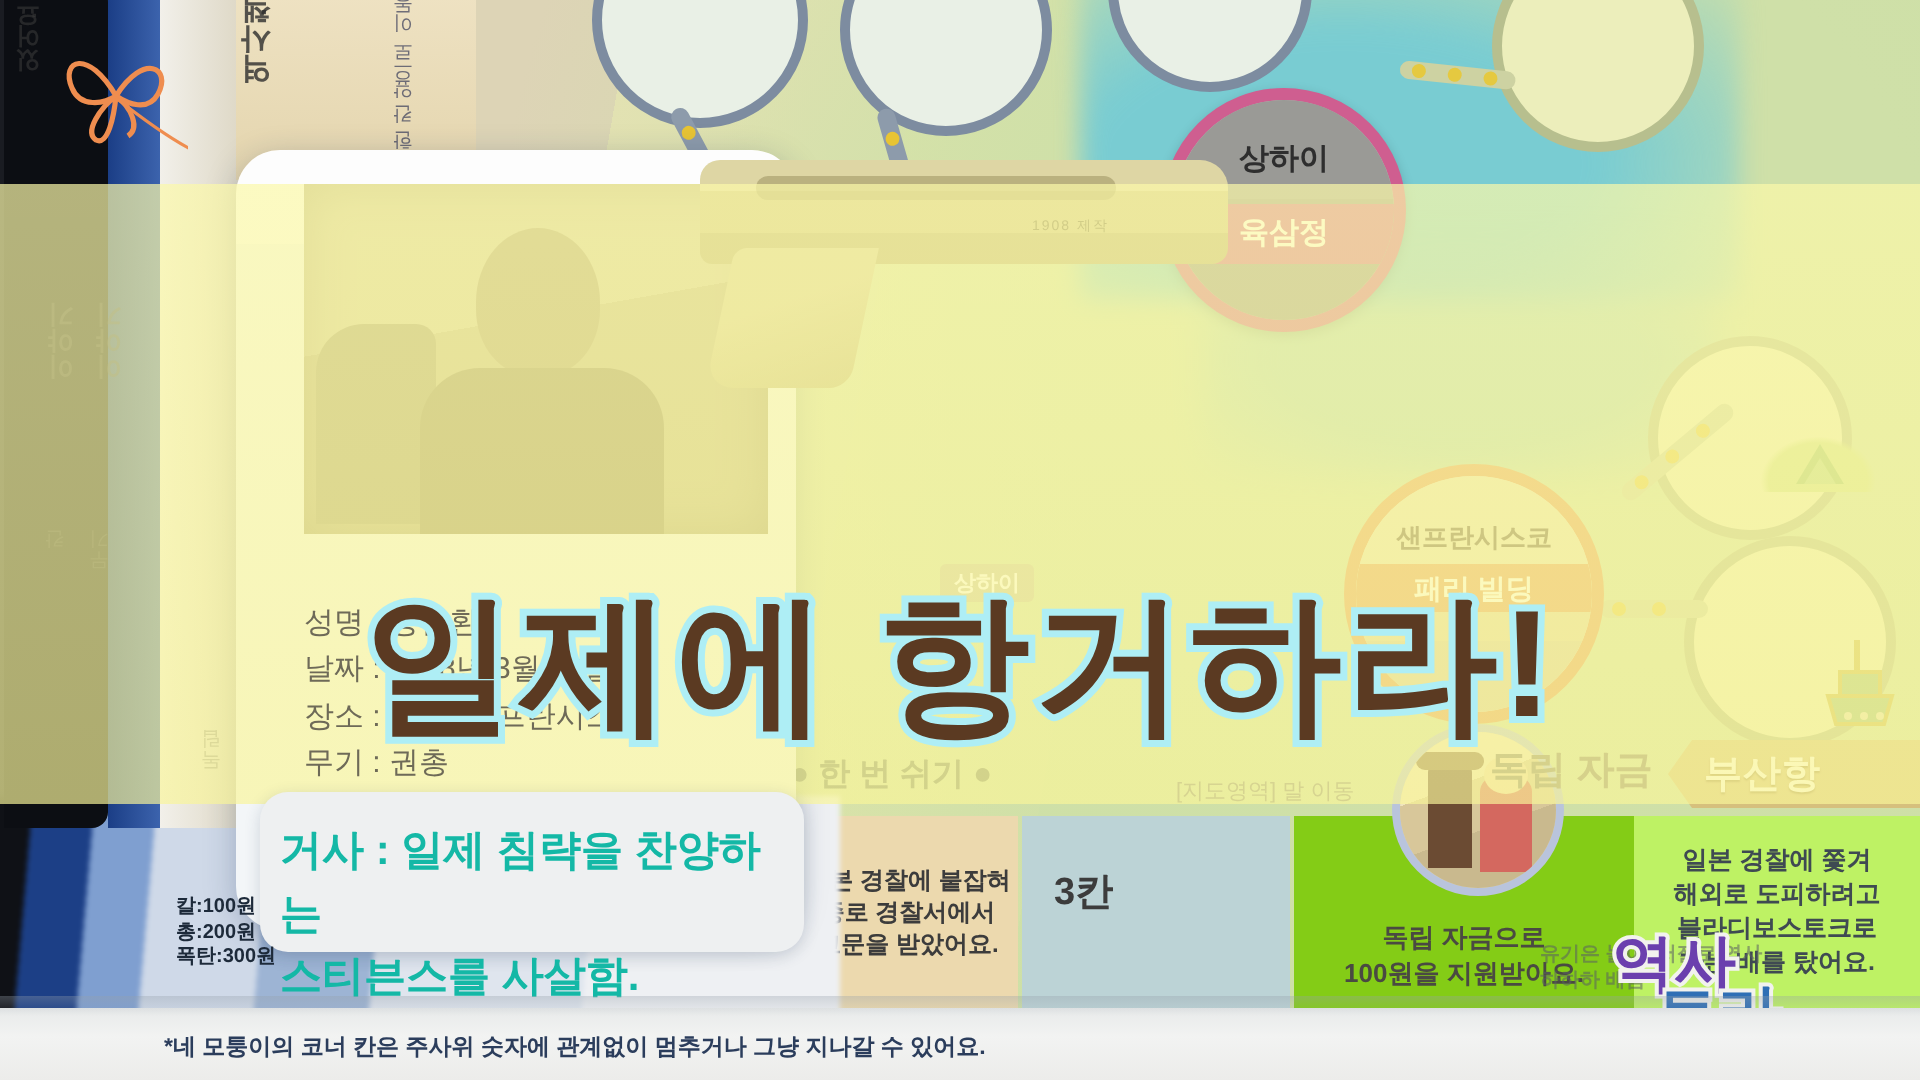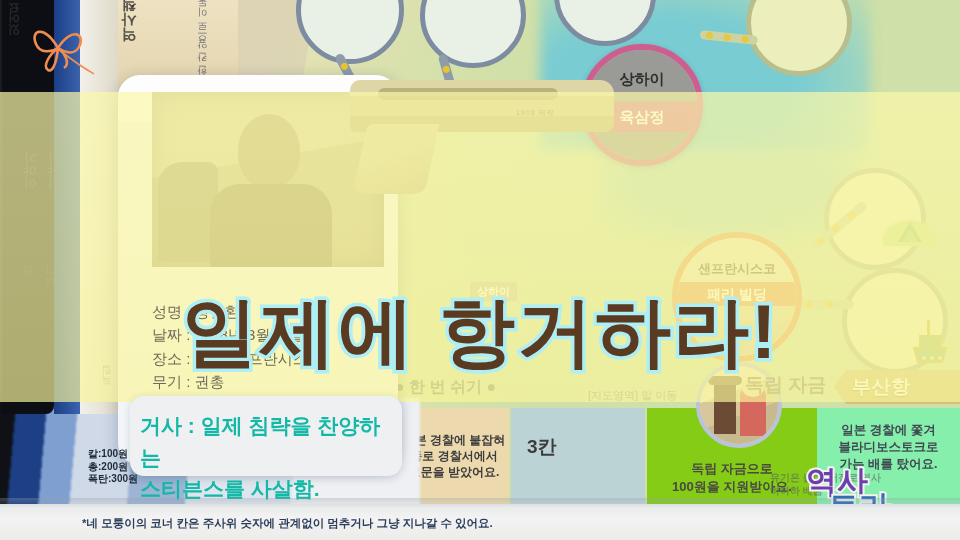--- a/index.html
+++ b/index.html
@@ -103,21 +103,21 @@
   .cell-police{
     left:399px;top:408px;width:110px;height:96px;background:#ecd9ae;
     font-size:12px;padding-top:24px;box-sizing:border-box;}
   .cell-move{
     left:511px;top:408px;width:134px;height:96px;background:#bcd3d6;
     font-size:19px;padding-top:26px;box-sizing:border-box;text-align:left;padding-left:16px;}
   .cell-fund{
     left:647px;top:408px;width:170px;height:96px;background:#84cc16;
     font-size:13px;padding-top:52px;box-sizing:border-box;color:#4a4a42;}
   .cell-escape{
-    left:817px;top:408px;width:143px;height:96px;background:#86efac;
+    left:817px;top:408px;width:143px;height:96px;background:#bef264;
     font-size:12.5px;padding-top:14px;box-sizing:border-box;color:#3f4a52;}
   .fund-circle{
     position:absolute;left:696px;top:362px;width:78px;height:78px;border-radius:50%;
     border:4px solid #b9c4dc;overflow:hidden;background:#ddd3ae;}
   .fund-circle .a{position:absolute;inset:0;background:
     linear-gradient(160deg,#efe4bd 0 35%, #d8c79a 35% 60%, #c9b98e 60% 100%);}
   .fund-circle .man{position:absolute;left:14px;top:16px;width:22px;height:52px;background:#6b4b33;border-radius:4px 4px 0 0;}
   .fund-circle .manhat{position:absolute;left:8px;top:10px;width:34px;height:9px;background:#8a6a44;border-radius:5px;}
   .fund-circle .woman{position:absolute;left:40px;top:22px;width:26px;height:48px;background:#d4685f;border-radius:8px 8px 0 0;}
   .fund-circle .wface{position:absolute;left:42px;top:12px;width:22px;height:19px;border-radius:50%;background:#efd9a8;}
@@ -285,20 +285,21 @@
   </div>
   <div class="cell cell-move">
     <div>3칸</div>
   </div>
   <div class="cell cell-fund">
     <div>독립 자금으로</div>
     <div>100원을 지원받아요.</div>
   </div>
   <div class="cell cell-escape">
     <div>일본 경찰에 쫓겨</div>
+    <div>해외로 도피하려고</div>
     <div>블라디보스토크로</div>
     <div>가는 배를 탔어요.</div>
   </div>
 
   <div class="fund-circle">
     <div class="a"></div>
     <div class="man"></div>
     <div class="manhat"></div>
     <div class="woman"></div>
     <div class="wface"></div>

